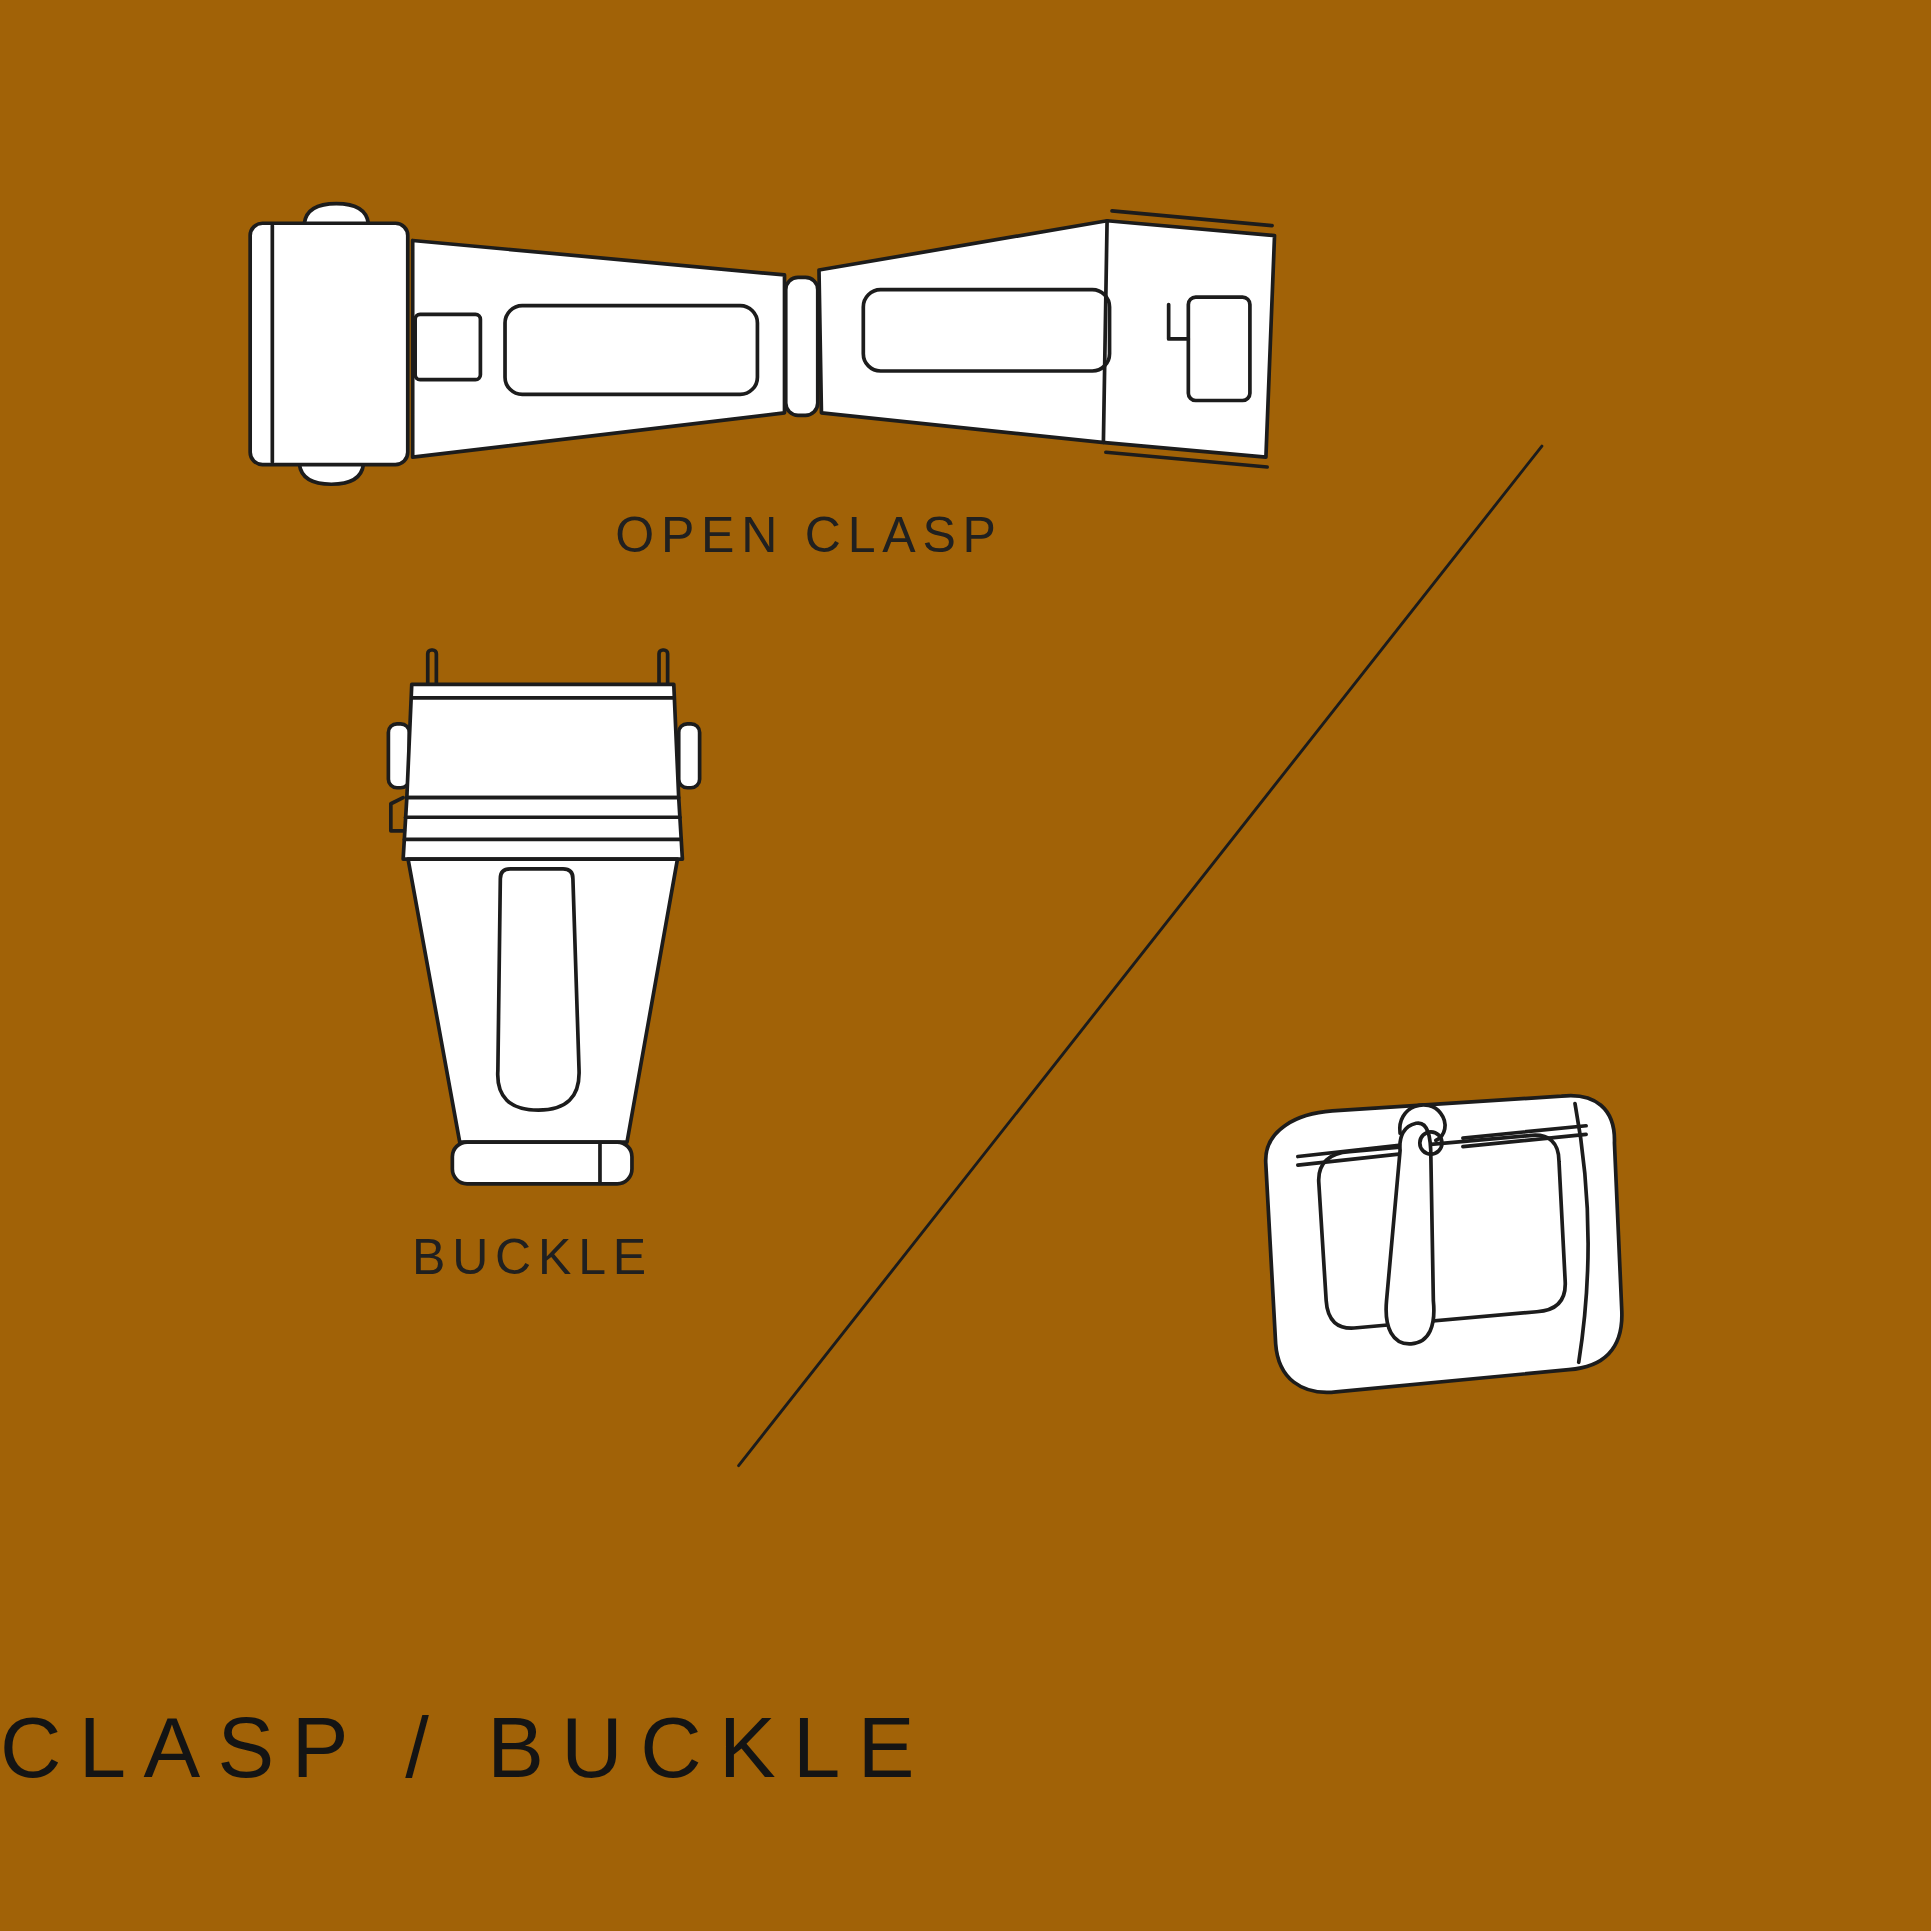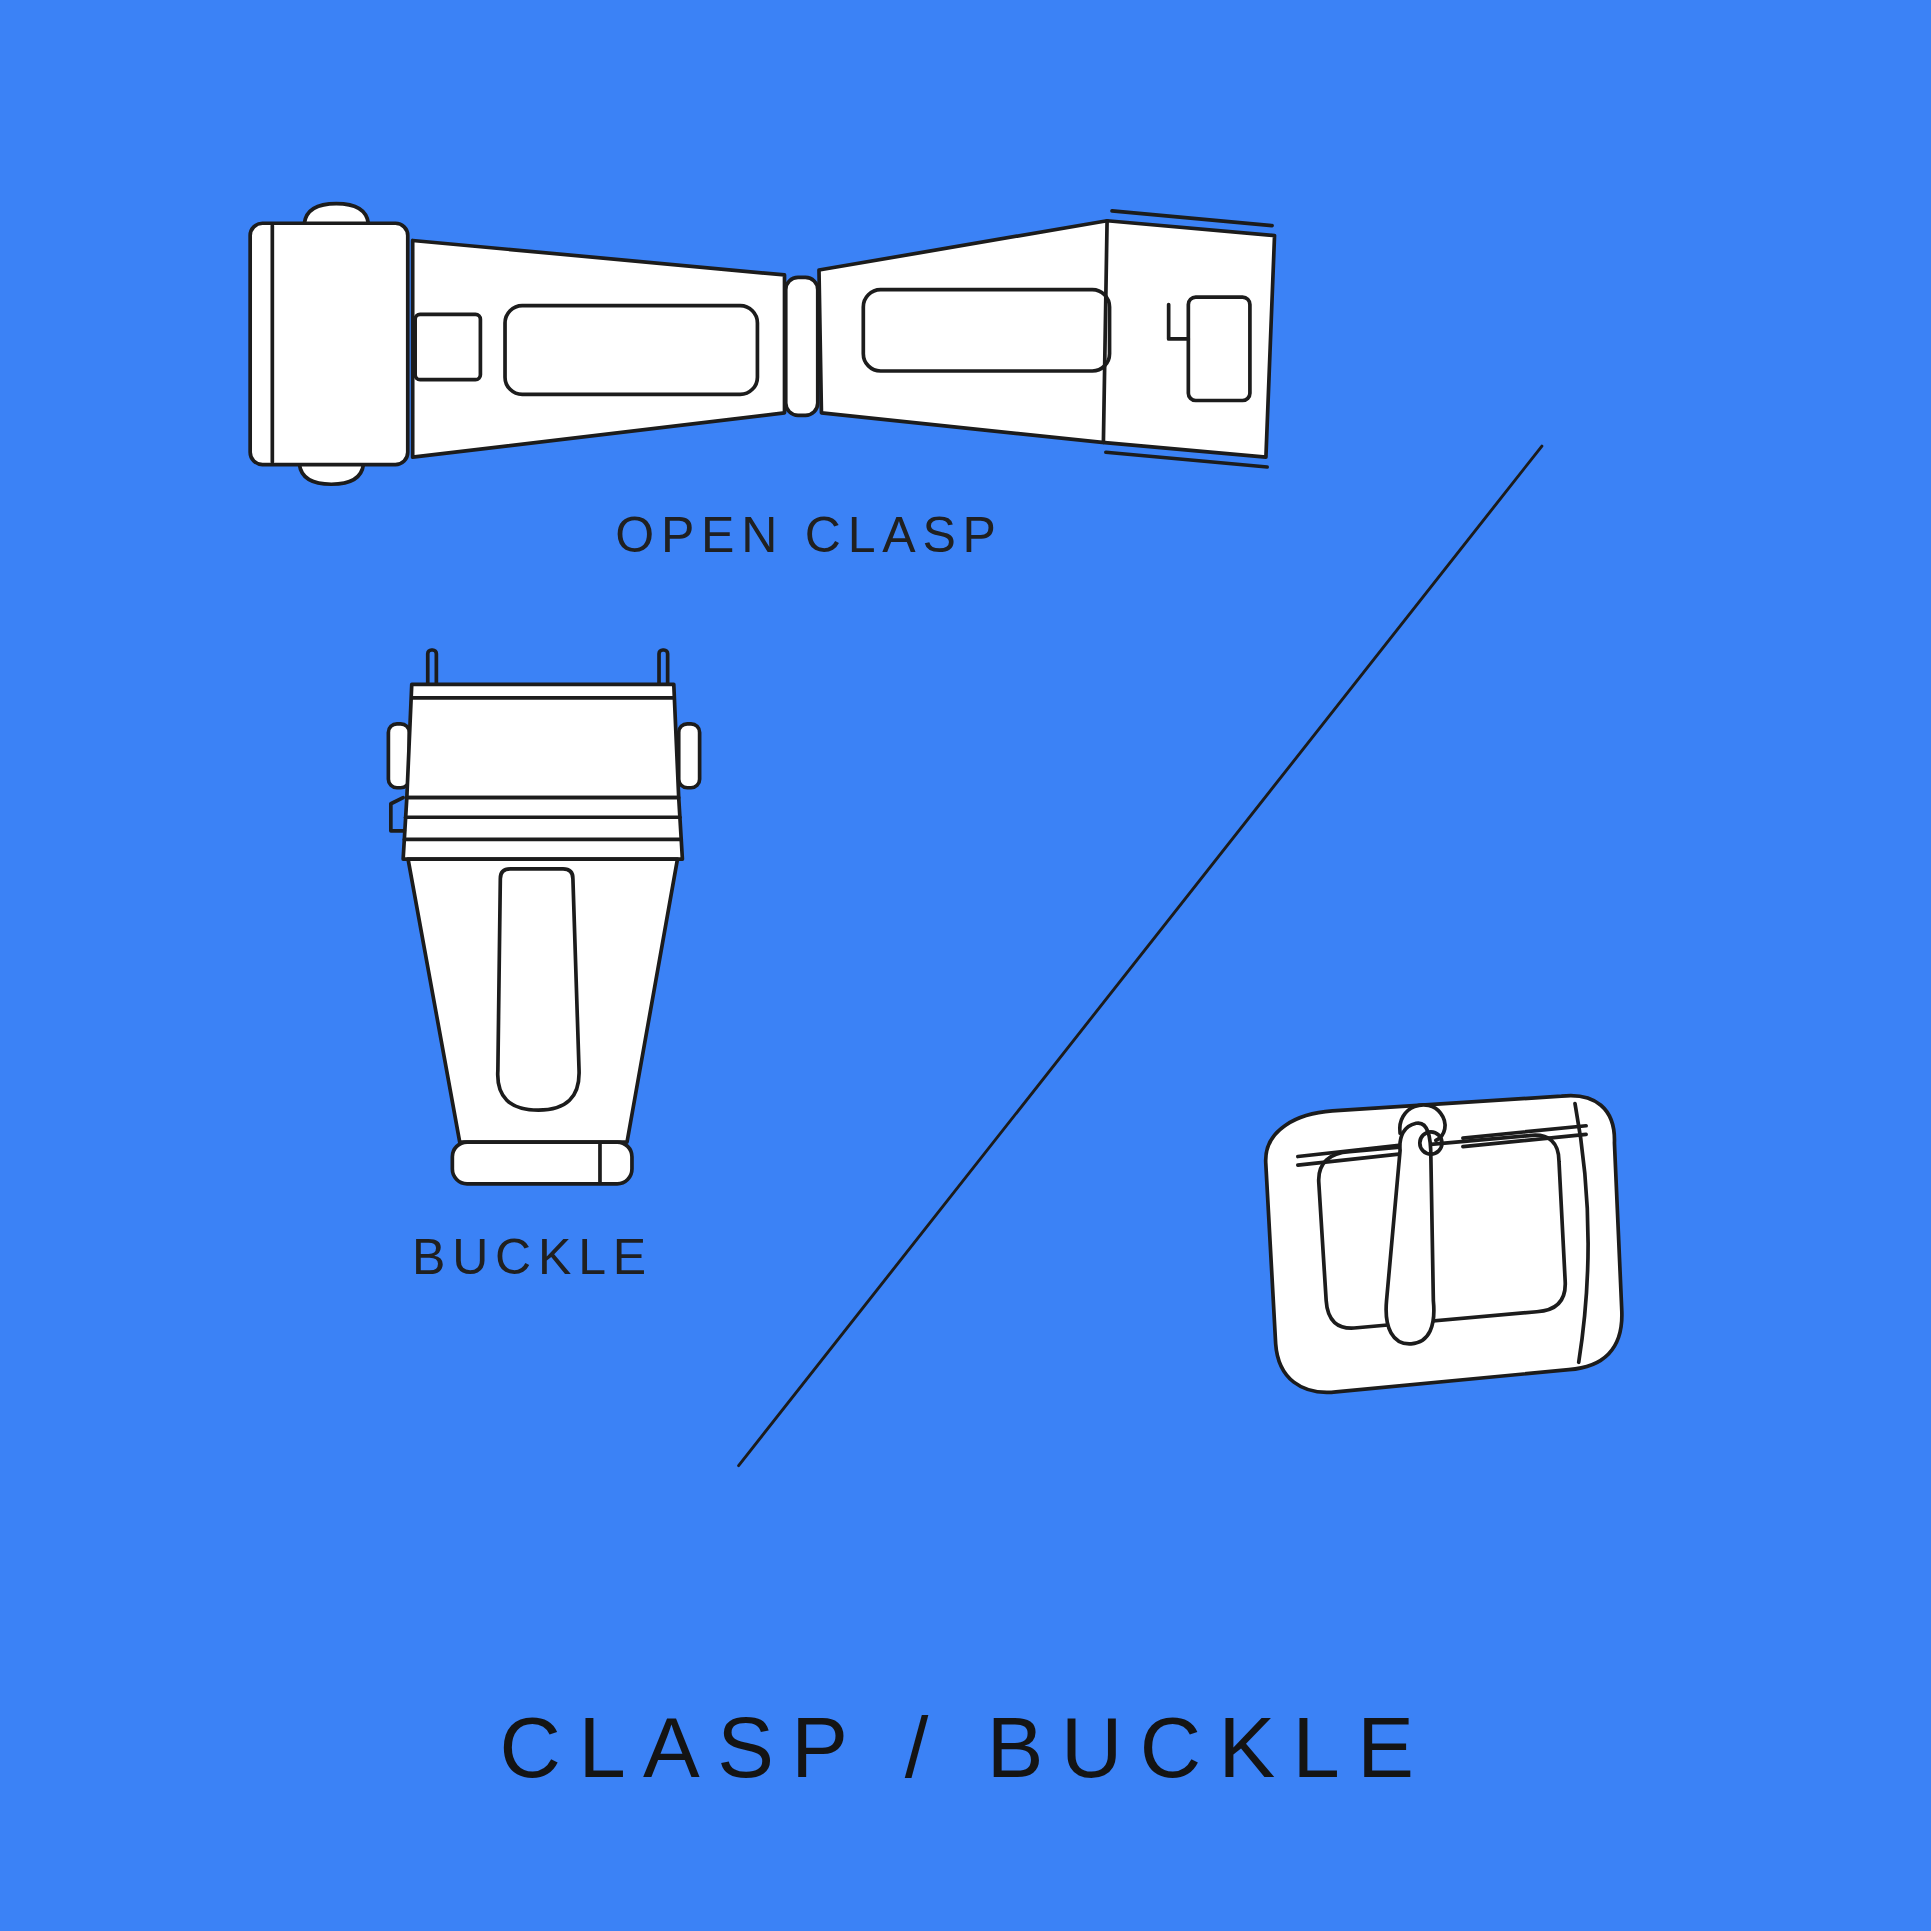--- a/index.html
+++ b/index.html
@@ -1,42 +1,41 @@
 <!DOCTYPE html>
 <html><head>
 <meta charset="utf-8">
 <style>
   * { margin: 0; padding: 0; box-sizing: border-box; }
   html, body { background: #ffffff; }
   .canvas {
     position: relative;
     width: 1931px;
     height: 1931px;
-    background: #3b82f6;
+    background: #a16207;
     font-family: "Liberation Sans", sans-serif;
     color: #1c1c1c;
     overflow: hidden;
   }
   .illus { position: absolute; }
   .divider-svg { position: absolute; left: 0; top: 0; }
   .label {
     position: absolute;
     text-align: center;
     font-weight: 400;
     font-size: 50px;
     letter-spacing: 6.8px;
     color: #202020;
   }
   .label-open   { left: 326px; top: 506px;  width: 966px; }
   .label-closed { left: 243px; top: 1228px; width: 579px;  }
   .title {
     position: absolute;
     left: 0; top: 1699px;
     width: 1931px;
-    text-align: center;
     font-size: 85px;
     letter-spacing: 17.4px;
     font-weight: 500;
     color: #141414;
   }
   svg .ln { fill: none;    stroke: #1c1c1c; stroke-width: 3; stroke-linejoin: round; stroke-linecap: round; }
   svg .fw { fill: #ffffff; stroke: #1c1c1c; stroke-width: 3; stroke-linejoin: round; stroke-linecap: round; }
 </style>
 </head>
 <body>

